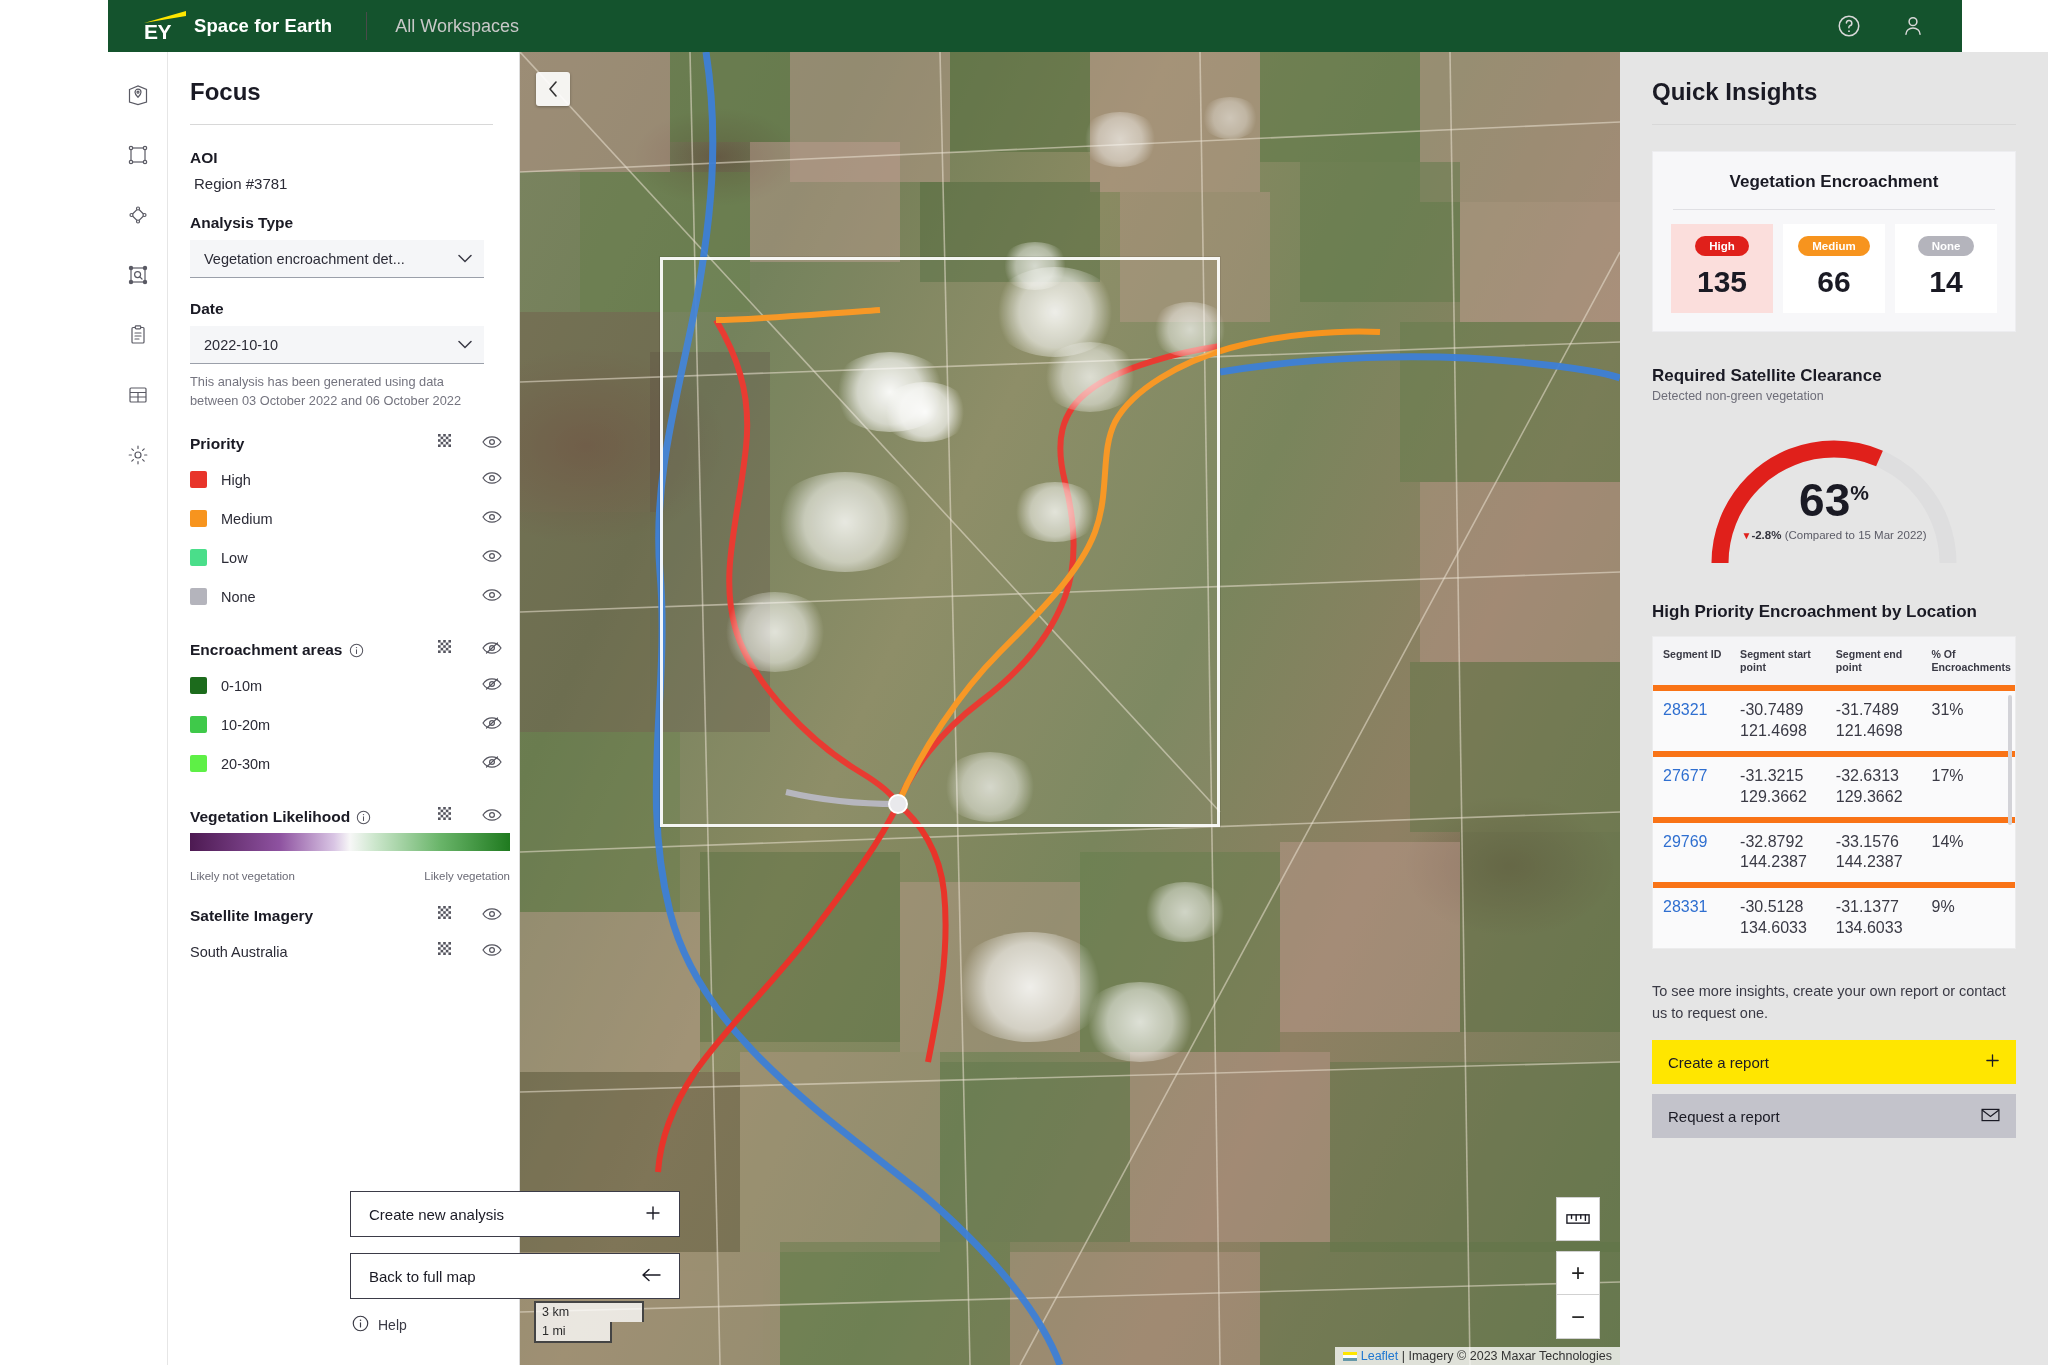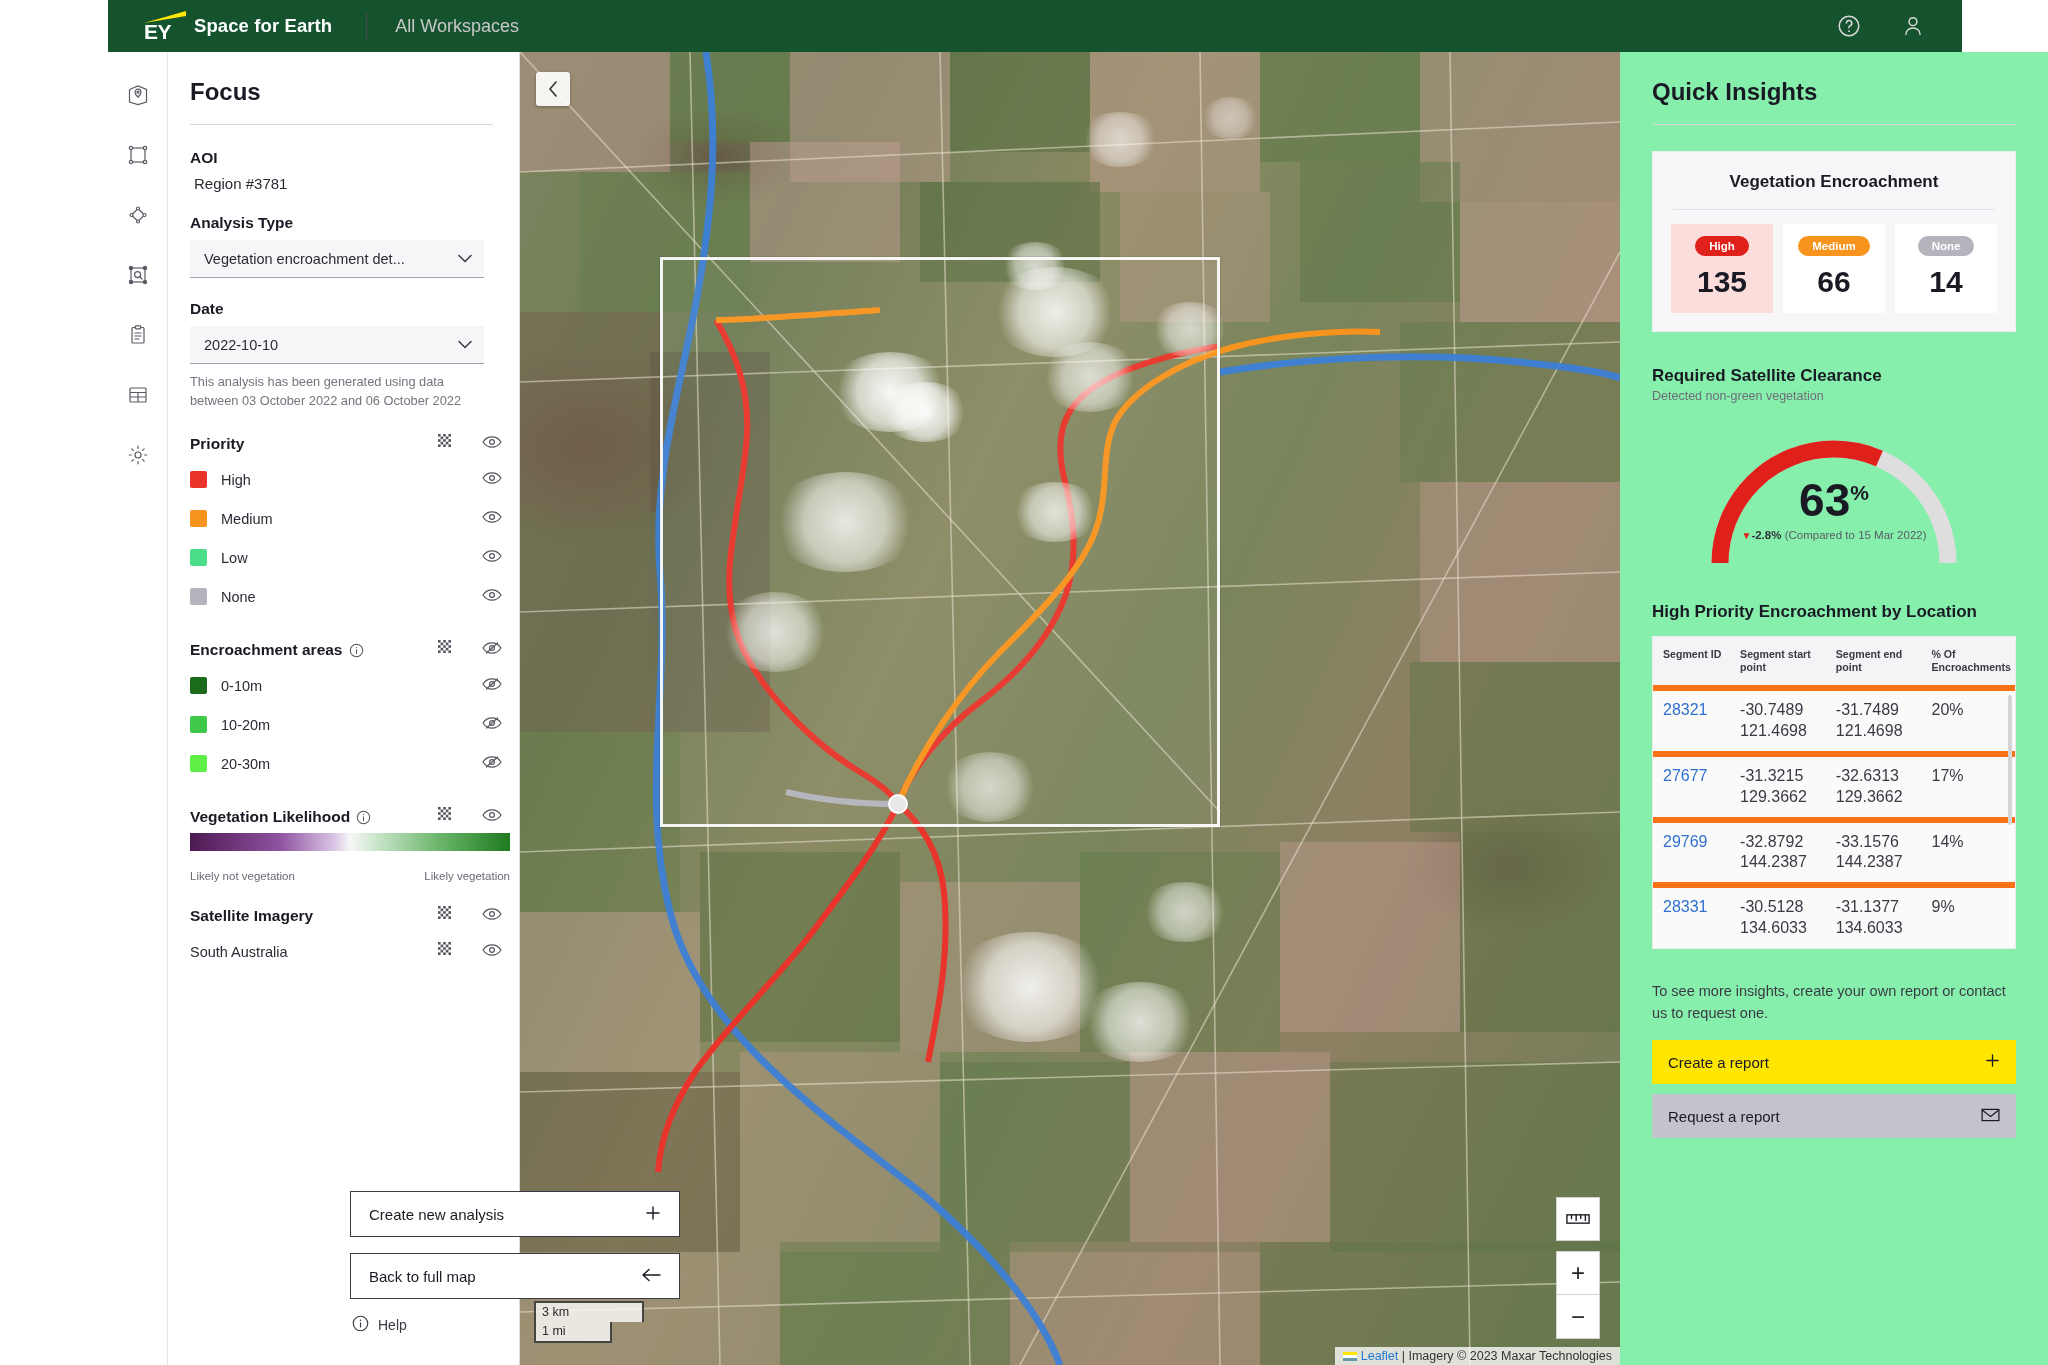--- a/index.html
+++ b/index.html
@@ -202,21 +202,21 @@
   .attrib {
     position: absolute; right: 0; bottom: 0; z-index: 12;
     background: rgba(255,255,255,.78); font-size: 12.5px; color: #333;
     padding: 2px 8px;
   }
   .attrib a { color: #1f77d0; text-decoration: none; }
 
   
   .right {
     position: absolute; left: 1620px; top: 52px; width: 428px; height: 1313px;
-    background: #86efac; padding: 26px 32px 0 32px; z-index: 25;
+    background: #e5e5e5; padding: 26px 32px 0 32px; z-index: 25;
   }
   .right h2 { font-size: 24px; font-weight: 700; color: #1a1a24; }
   .right-rule { height: 1px; background: #d8d8d8; margin: 18px 0 24px 0; }
 
   .card {
     background: #f7f7f9; border: 1px solid #ededf0; padding: 20px 18px 18px 18px; margin-top: 26px;
   }
   .card-title { font-size: 17px; font-weight: 700; color: #1a1a24; text-align: center; }
   .card-sep { height: 1px; background: #e0e0e4; margin: 17px 2px 0 2px; }
   .stat-row { display: flex; gap: 10px; margin-top: 14px; }
@@ -845,21 +845,21 @@
             <th style="width:27%">Segment start point</th>
             <th style="width:27%">Segment end point</th>
             <th style="width:24%">% Of Encroachments</th>
           </tr>
         </thead>
         <tbody>
           <tr>
             <td class="id">28321</td>
             <td>-30.7489 121.4698</td>
             <td>-31.7489 121.4698</td>
-            <td>20%</td>
+            <td>31%</td>
           </tr>
           <tr>
             <td class="id">27677</td>
             <td>-31.3215 129.3662</td>
             <td>-32.6313 129.3662</td>
             <td>17%</td>
           </tr>
           <tr>
             <td class="id">29769</td>
             <td>-32.8792 144.2387</td>

